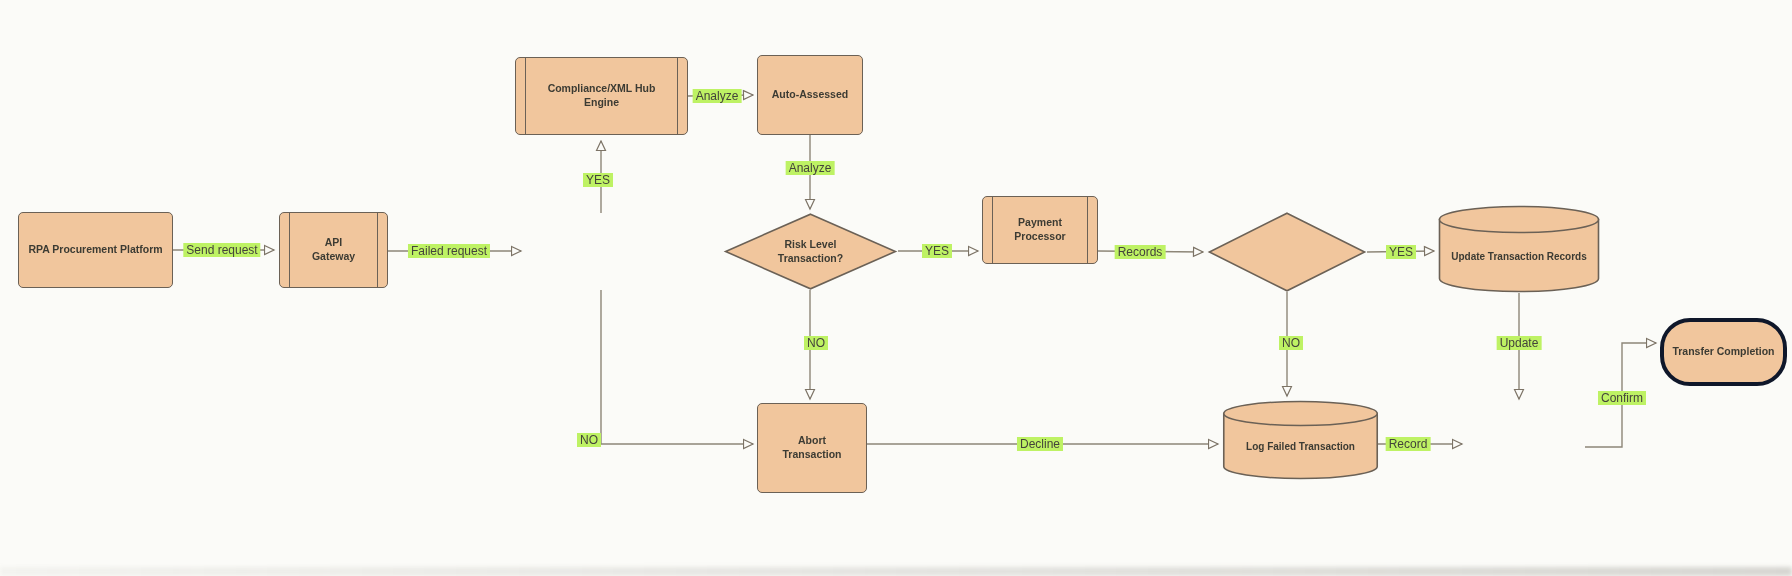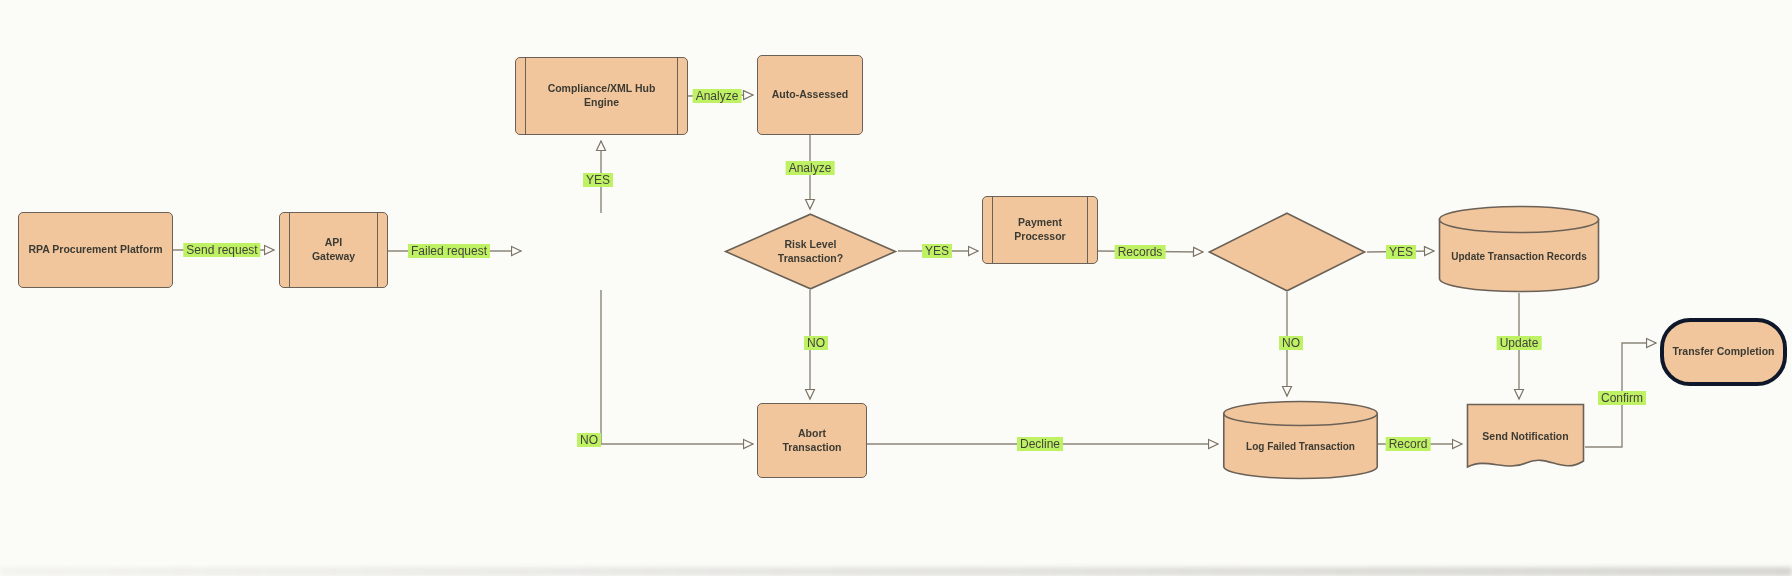--- a/index.html
+++ b/index.html
@@ -119,38 +119,32 @@
   </div>
 
   <div class="node cylinder" style="left:1438px;top:205px;width:162px;height:88px">
     <svg class="shape" viewBox="0 0 162 88" preserveAspectRatio="none">
       <path d="M1.5,14.5 L1.5,73.5 A79.5,13 0 0 0 160.5,73.5 L160.5,14.5 Z"></path>
       <ellipse cx="81" cy="14.5" rx="79.5" ry="13"></ellipse>
     </svg>
     <span class="nlabel">Update Transaction Records</span>
   </div>
 
-  <div class="node box padnarrow" style="left:757px;top:403px;width:110px;height:75px">
+  <div class="node box padnarrow" style="left:757px;top:403px;width:110px;height:90px">
     <span class="nlabel">Abort Transaction</span>
   </div>
 
   <div class="node cylinder" style="left:1222px;top:400px;width:157px;height:80px">
     <svg class="shape" viewBox="0 0 133 80" preserveAspectRatio="none">
       <path d="M1.5,13.5 L1.5,66.5 A65,12 0 0 0 131.5,66.5 L131.5,13.5 Z"></path>
       <ellipse cx="66.5" cy="13.5" rx="65" ry="12"></ellipse>
     </svg>
     <span class="nlabel">Log Failed Transaction</span>
   </div>
 
-  <div class="node document" style="left:1466px;top:403px;width:119px;height:74px">
-    <svg class="shape" viewBox="0 0 119 74" preserveAspectRatio="none">
-      <path d="M1.5,1.5 L117.5,1.5 L117.5,58 C96,72 82,50 60,60 C40,69 20,54 1.5,64 Z"></path>
-    </svg>
-    <span class="nlabel">Send Notification</span>
-  </div>
 
   <div class="node terminator" style="left:1660px;top:318px;width:127px;height:68px">
     <span class="nlabel">Transfer Completion</span>
   </div>
 
   <span class="elabel" style="left:222px;top:250px">Send request</span>
   <span class="elabel" style="left:449px;top:251px">Failed request</span>
   <span class="elabel" style="left:598px;top:180px">YES</span>
   <span class="elabel" style="left:717px;top:96px">Analyze</span>
   <span class="elabel" style="left:810px;top:168px">Analyze</span>

